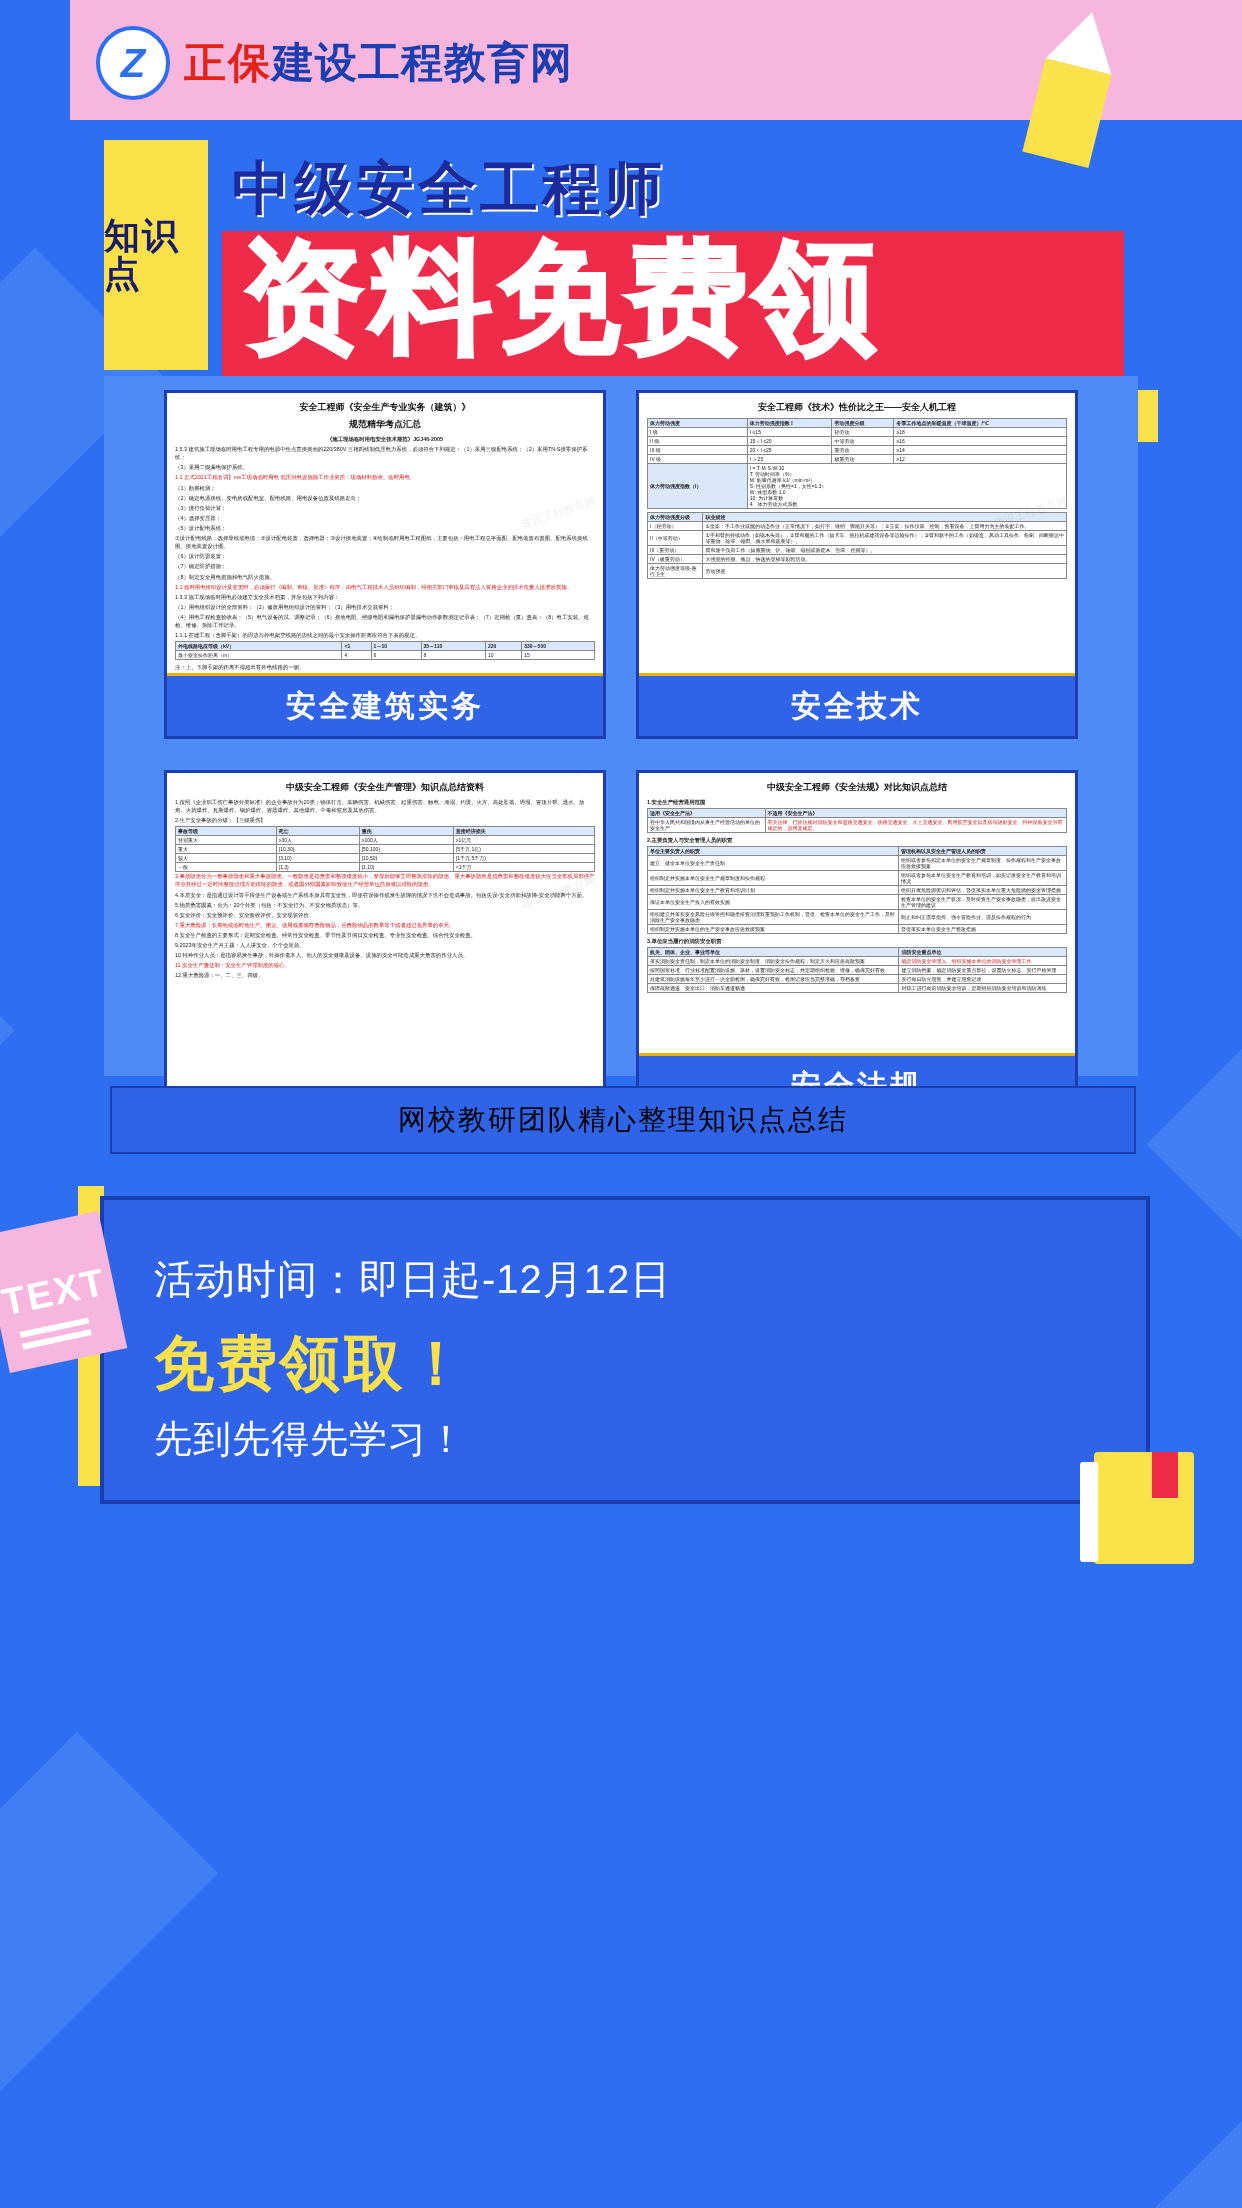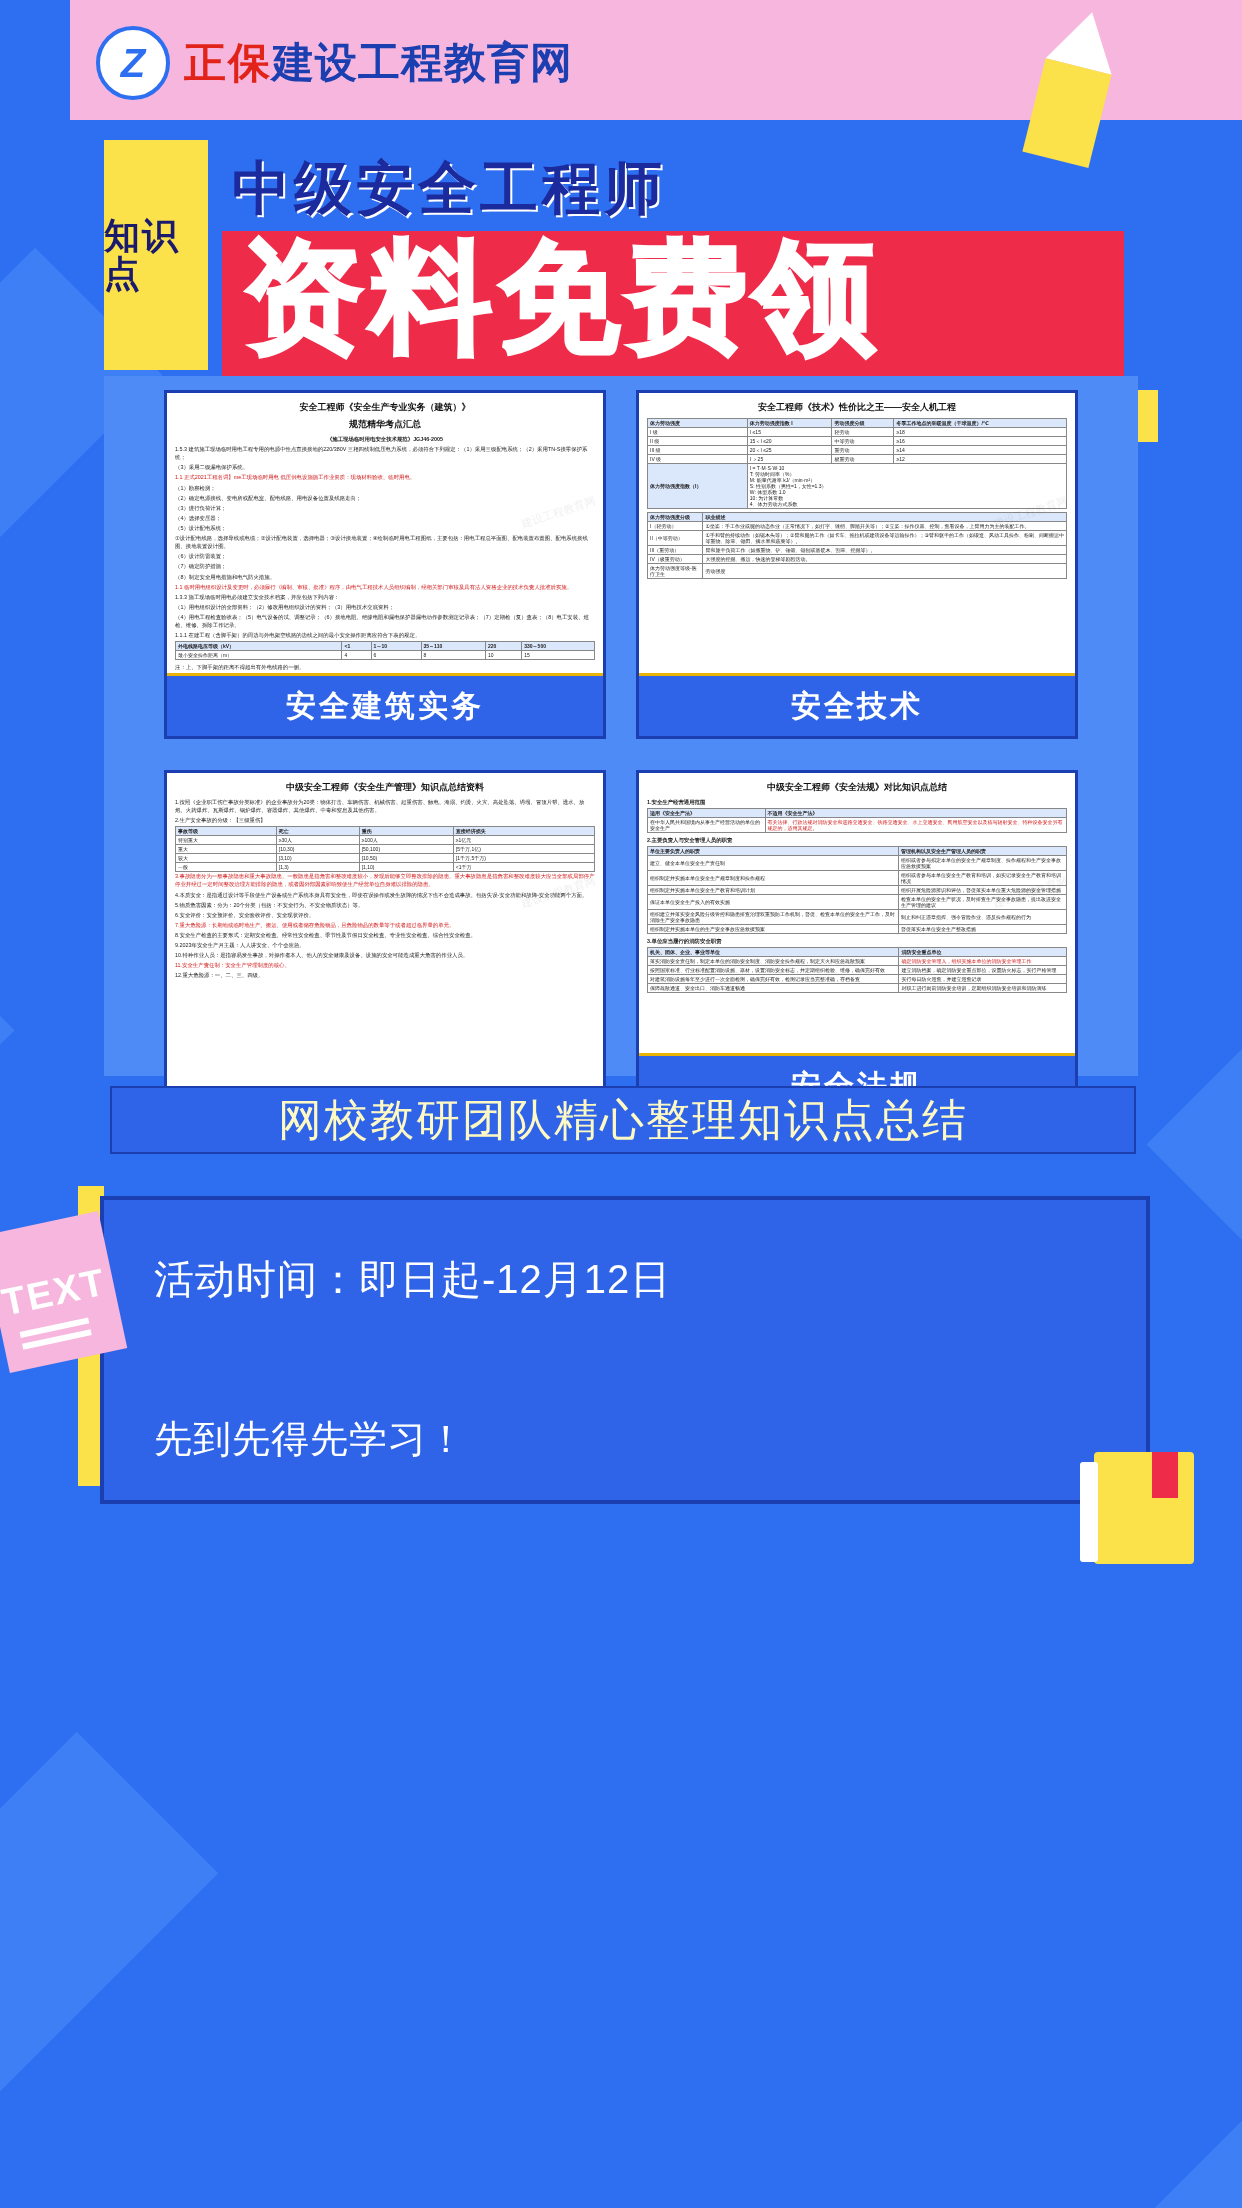--- a/index.html
+++ b/index.html
@@ -87,21 +87,21 @@
     transform:rotate(-18deg);pointer-events:none;
   }
   .card-label{
     height:60px;background:#2f64e8;border-top:3px solid #eab308;
     display:flex;align-items:center;justify-content:center;
     color:#ffffff;font-size:30px;font-weight:bold;letter-spacing:3px;
   }
   .banner{
     position:absolute;left:60px;top:1090px;width:1022px;height:64px;background:#2f64e8;
     display:flex;align-items:center;justify-content:center;
-    color:#fef9c3;font-size:44px;letter-spacing:2px;
+    color:#000000;font-size:28px;letter-spacing:2px;
     border:2px solid #1b3fb0;
   }
 
   
   .cta{
     position:absolute;left:100px;top:1196px;width:1042px;height:300px;
     background:#2f64e8;border:4px solid #1b3fb0;
   }
   .cta-yellow{position:absolute;left:78px;top:1186px;width:26px;height:300px;background:#fbe14a;}
   .cta .line1{position:absolute;left:50px;top:52px;color:#ffffff;font-size:40px;letter-spacing:1px;}
@@ -422,20 +422,21 @@
     </div>
     <div class="card-label">安全法规</div>
   </div>
 </div>
 
 <div class="banner" style="top:1086px;left:110px;">网校教研团队精心整理知识点总结</div>
 
 <div class="cta-yellow"></div>
 <div class="cta">
   <div class="line1">活动时间：即日起-12月12日</div>
+  <div class="line2">免费领取！</div>
   <div class="line3">先到先得先学习！</div>
 </div>
 <div class="text-tag">
   <span>TEXT</span>
   <div class="bars">
       <div></div>
       <div></div>
     </div>
 </div>
 

